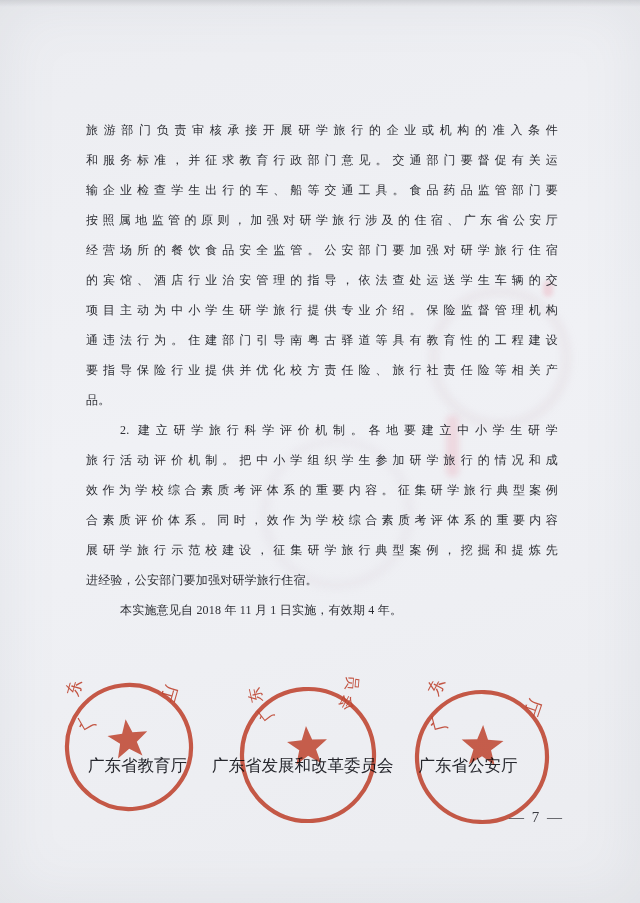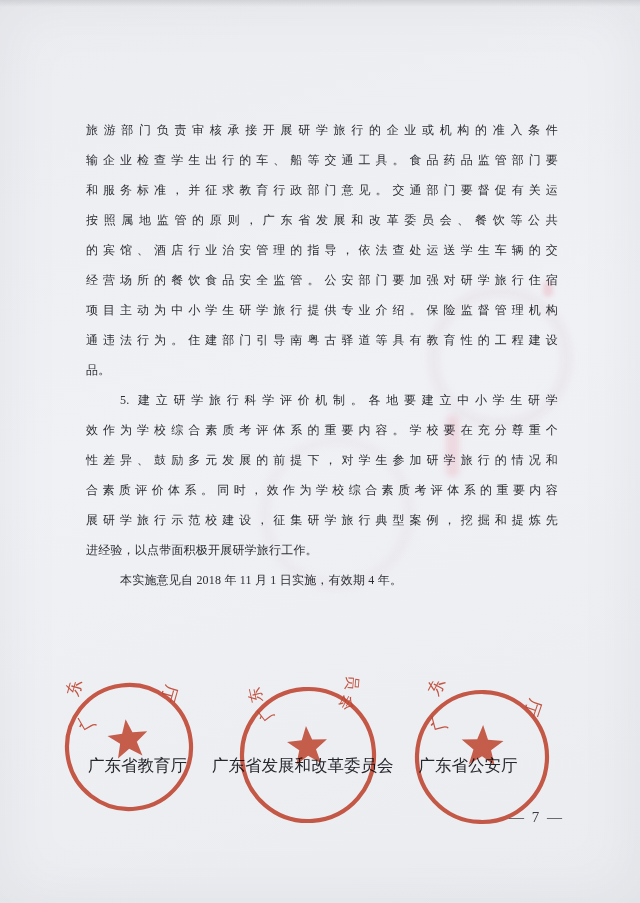--- a/index.html
+++ b/index.html
@@ -95,34 +95,35 @@
 <div class="page">
   <div class="scan-edge-top"></div>
 
   <div class="ghost ghost-circle-1"></div>
   <div class="ghost ghost-circle-2"></div>
   <div class="ghost ghost-smudge-1"></div>
   <div class="ghost ghost-smudge-2"></div>
 
   <div class="body-text">
       <div class="line">旅游部门负责审核承接开展研学旅行的企业或机构的准入条件</div>
+      <div class="line">和服务标准，并征求教育行政部门意见。交通部门要督促有关运</div>
       <div class="line">输企业检查学生出行的车、船等交通工具。食品药品监管部门要</div>
-      <div class="line">和服务标准，并征求教育行政部门意见。交通部门要督促有关运</div>
-      <div class="line">按照属地监管的原则，广东省发展和改革委员会、餐饮等公共</div>
+      <div class="line">按照属地监管的原则，加强对研学旅行涉及的住宿、广东省公安厅</div>
+      <div class="line">经营场所的餐饮食品安全监管。公安部门要加强对研学旅行住宿</div>
       <div class="line">的宾馆、酒店行业治安管理的指导，依法查处运送学生车辆的交</div>
-      <div class="line">经营场所的餐饮食品安全监管。公安部门要加强对研学旅行住宿</div>
       <div class="line">项目主动为中小学生研学旅行提供专业介绍。保险监督管理机构</div>
       <div class="line">通违法行为。住建部门引导南粤古驿道等具有教育性的工程建设</div>
+      <div class="line">要指导保险行业提供并优化校方责任险、旅行社责任险等相关产</div>
       <div class="line last">品。</div>
-      <div class="line indent">5. 建立研学旅行科学评价机制。各地要建立中小学生研学</div>
-      <div class="line">效作为学校综合素质考评体系的重要内容。学校要在充分尊重个</div>
-      <div class="line">性差异、鼓励多元发展的前提下，对学生参加研学旅行的情况和</div>
+      <div class="line indent">2. 建立研学旅行科学评价机制。各地要建立中小学生研学</div>
+      <div class="line">旅行活动评价机制。把中小学组织学生参加研学旅行的情况和成</div>
+      <div class="line">效作为学校综合素质考评体系的重要内容。征集研学旅行典型案例</div>
       <div class="line">合素质评价体系。同时，效作为学校综合素质考评体系的重要内容</div>
       <div class="line">展研学旅行示范校建设，征集研学旅行典型案例，挖掘和提炼先</div>
-      <div class="line last">进经验，以点带面积极开展研学旅行工作。</div>
+      <div class="line last">进经验，公安部门要加强对研学旅行住宿。</div>
       <div class="line last indent">本实施意见自 2018 年 11 月 1 日实施，有效期 4 年。</div>
     </div>
 
   <div class="agency-row">
       <span>广东省教育厅</span>
       <span>广东省发展和改革委员会</span>
       <span>广东省公安厅</span>
     </div>
 
   <div class="seal-layer">

